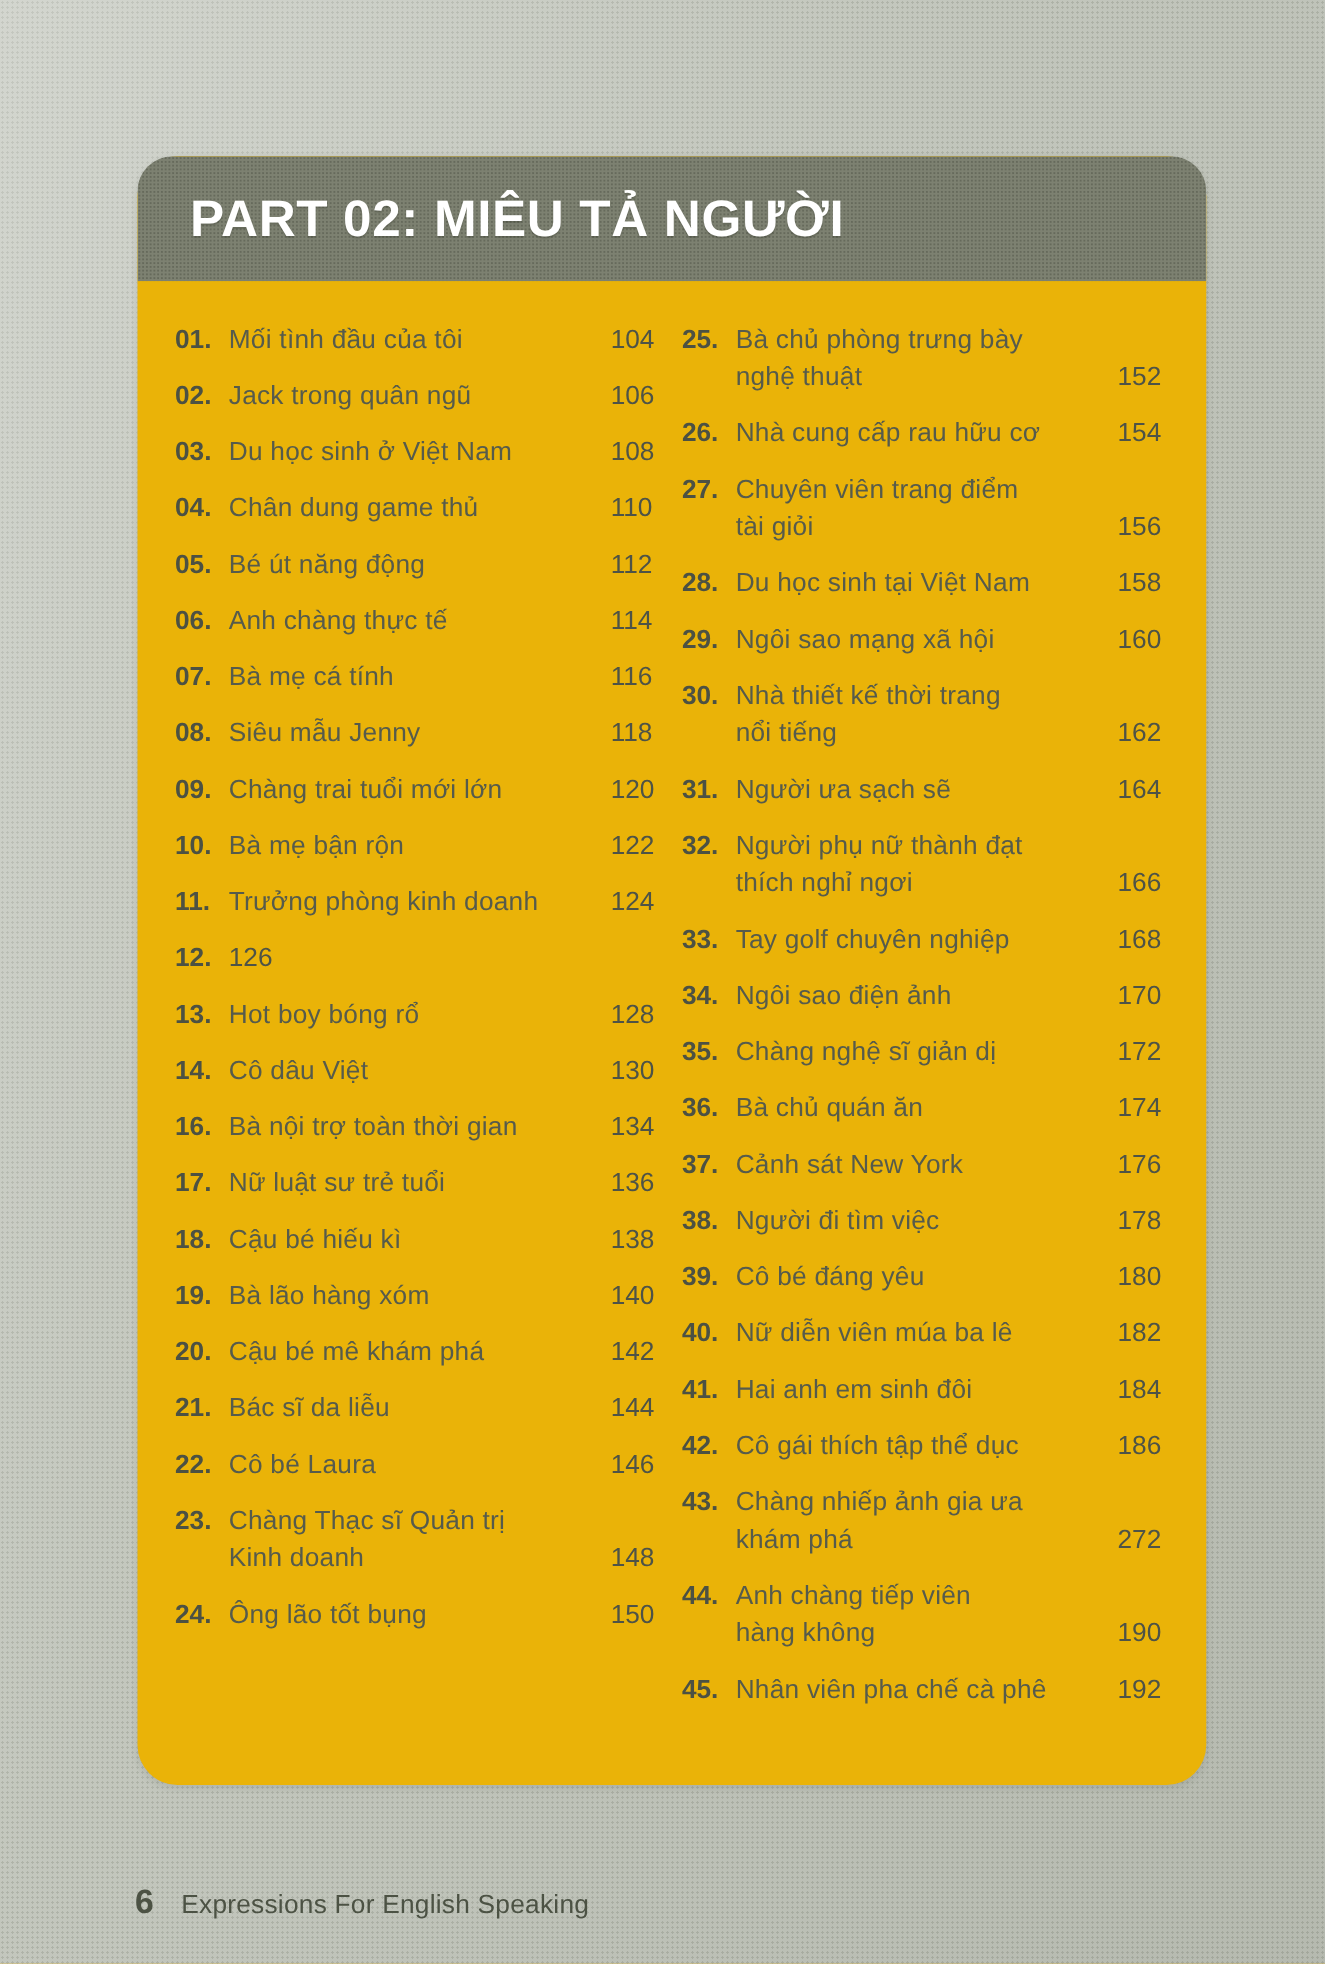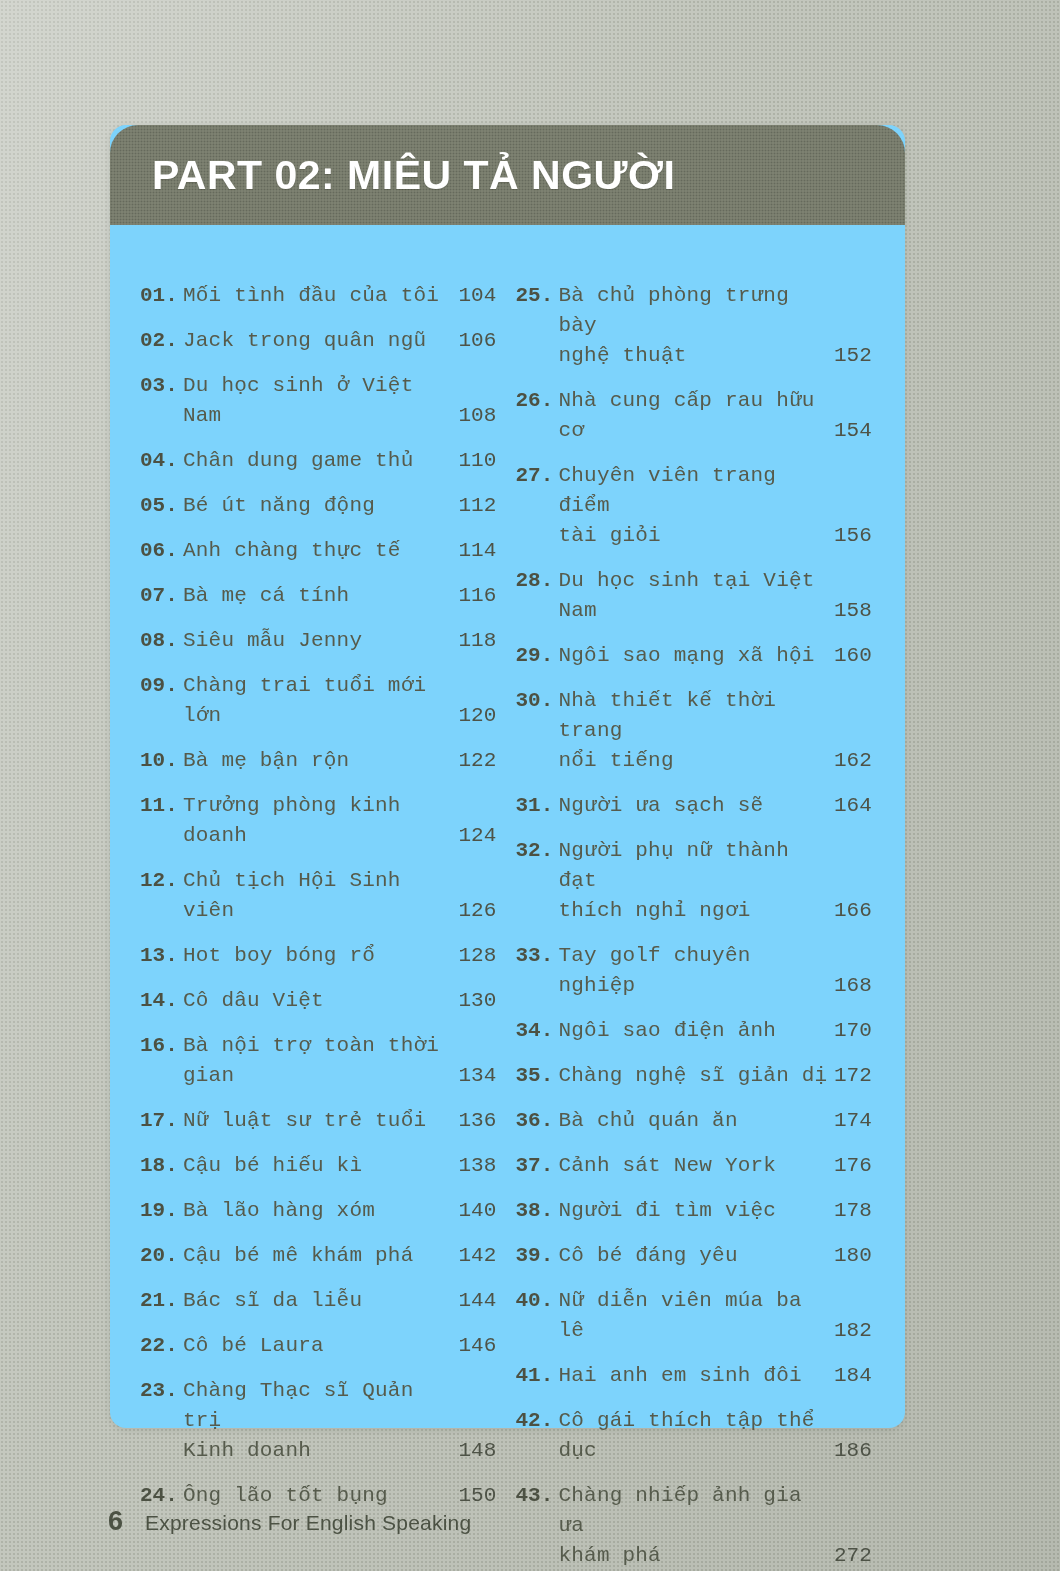--- a/index.html
+++ b/index.html
@@ -11,23 +11,23 @@
     background-image:
       linear-gradient(115deg, rgba(255,255,255,0.30) 0%, rgba(255,255,255,0.05) 40%, rgba(60,65,52,0.08) 100%),
       radial-gradient(rgba(95,100,85,0.22) 0.8px, transparent 1.1px);
     background-size: 100% 100%, 4px 4px;
     overflow: hidden;
   }
 
   .page-card {
     position: absolute;
     left: 110px; top: 125px;
-    width: 795px; height: 1303px;
-    background: #7dd3fc;
-    border-radius: 16px;
+    width: 855px; height: 1303px;
+    background: #eab308;
+    border-radius: 32px;
     box-shadow: 0 2px 6px rgba(50,55,40,0.12);
   }
 
   .header-band {
     position: absolute;
     left: 0; top: 0;
     width: 100%; height: 100px;
     border-radius: 28px 28px 0 0;
     background-color: #7d8171;
     background-image: radial-gradient(rgba(42,45,35,0.28) 0.8px, transparent 1.1px);
@@ -43,22 +43,21 @@
     letter-spacing: 0.5px;
     text-shadow: 0 1px 1px rgba(40,44,32,0.25);
   }
 
   .toc {
     position: absolute;
     left: 0; top: 100px;
     width: 100%;
     display: flex;
     gap: 13px;
-    padding: 56px 27px 0 30px;
-    font-family: Liberation Mono, monospace;
+    padding: 32px 27px 0 30px;
   }
   .col { flex: 1 1 0; min-width: 0; }
 
   .row {
     display: flex;
     align-items: flex-start;
     margin-bottom: 15px;
     font-size: 21px;
     line-height: 30px;
     color: #565b4c;
@@ -149,21 +148,20 @@
           <span class="title">Bà mẹ bận rộn</span>
           <span class="pg">122</span>
         </div>
         <div class="row">
           <span class="num">11.</span>
           <span class="title">Trưởng phòng kinh doanh</span>
           <span class="pg">124</span>
         </div>
         <div class="row">
           <span class="num">12.</span>
-          <span class="title">Chủ tịch Hội Sinh viên</span>
           <span class="pg">126</span>
         </div>
         <div class="row">
           <span class="num">13.</span>
           <span class="title">Hot boy bóng rổ</span>
           <span class="pg">128</span>
         </div>
         <div class="row">
           <span class="num">14.</span>
           <span class="title">Cô dâu Việt</span>
@@ -308,20 +306,25 @@
         </div>
         <div class="row">
           <span class="num">43.</span>
           <span class="title">Chàng nhiếp ảnh gia ưa<br>khám phá</span>
           <span class="pg">272</span>
         </div>
         <div class="row">
           <span class="num">44.</span>
           <span class="title">Anh chàng tiếp viên<br>hàng không</span>
           <span class="pg">190</span>
+        </div>
+        <div class="row">
+          <span class="num">45.</span>
+          <span class="title">Nhân viên pha chế cà phê</span>
+          <span class="pg">192</span>
         </div>
       </div>
   </div>
 </div>
 
 <div class="footer">
   <span class="folio">6</span>
   <span class="book">Expressions For English Speaking</span>
 </div>
 

